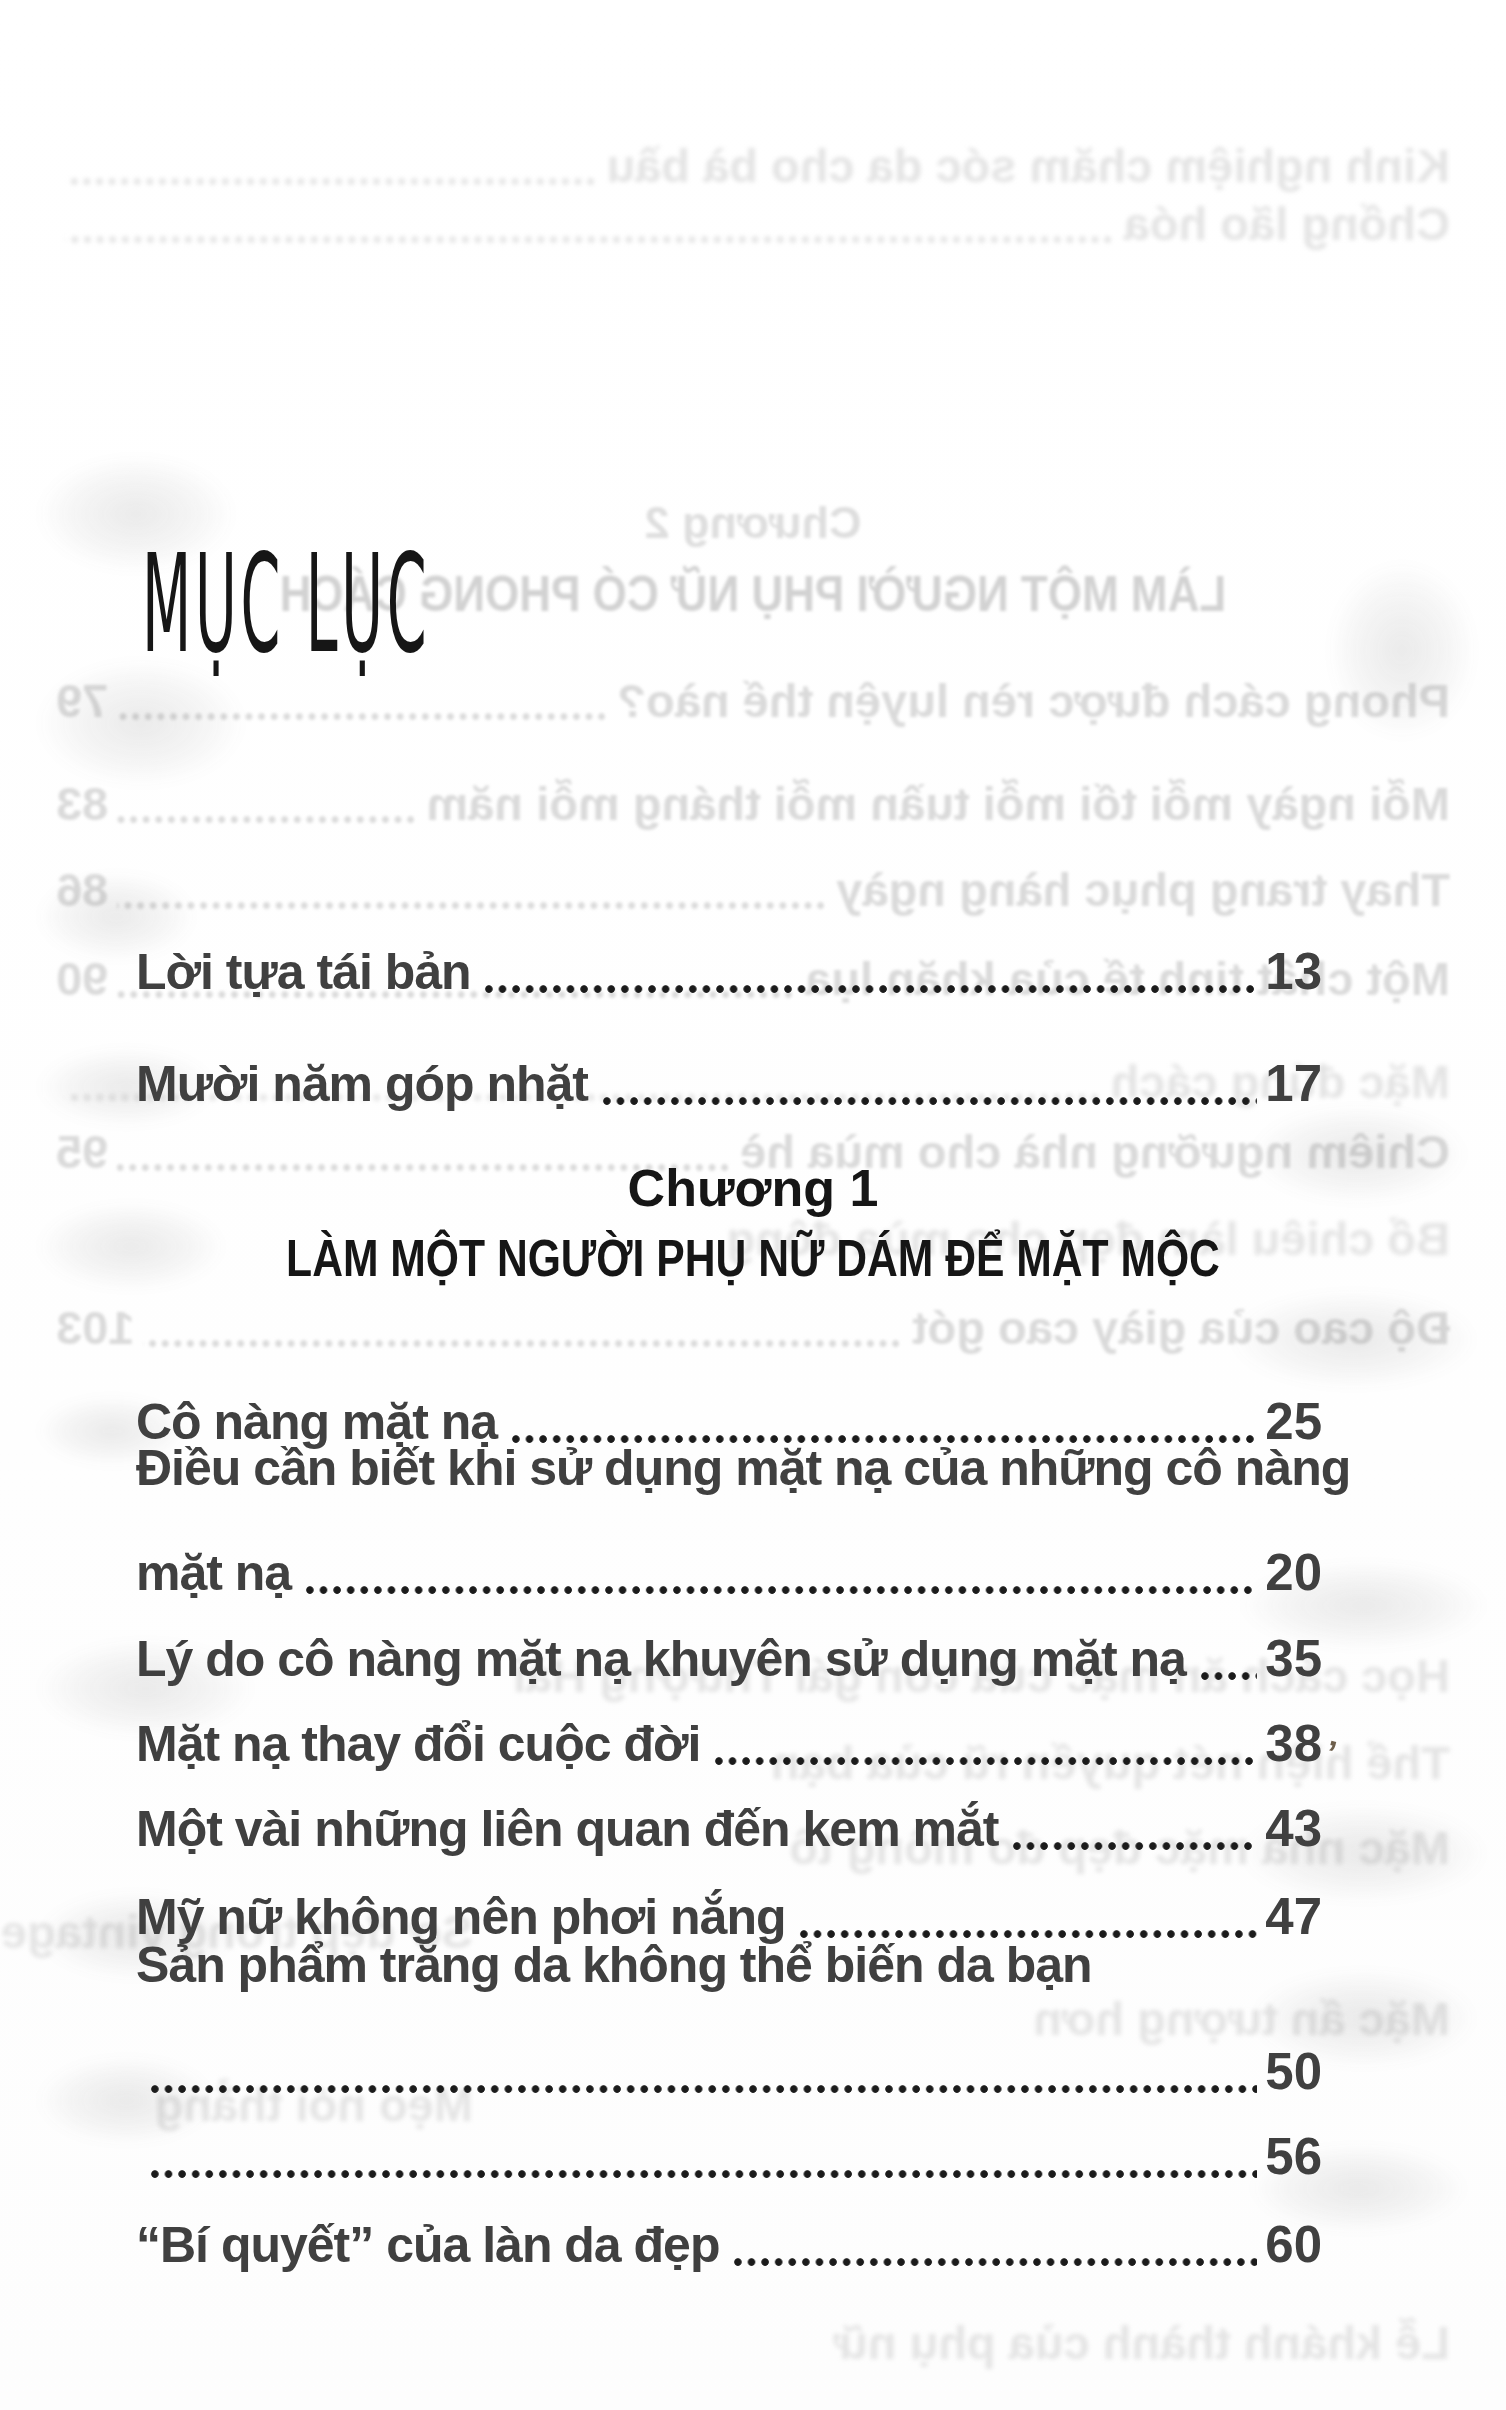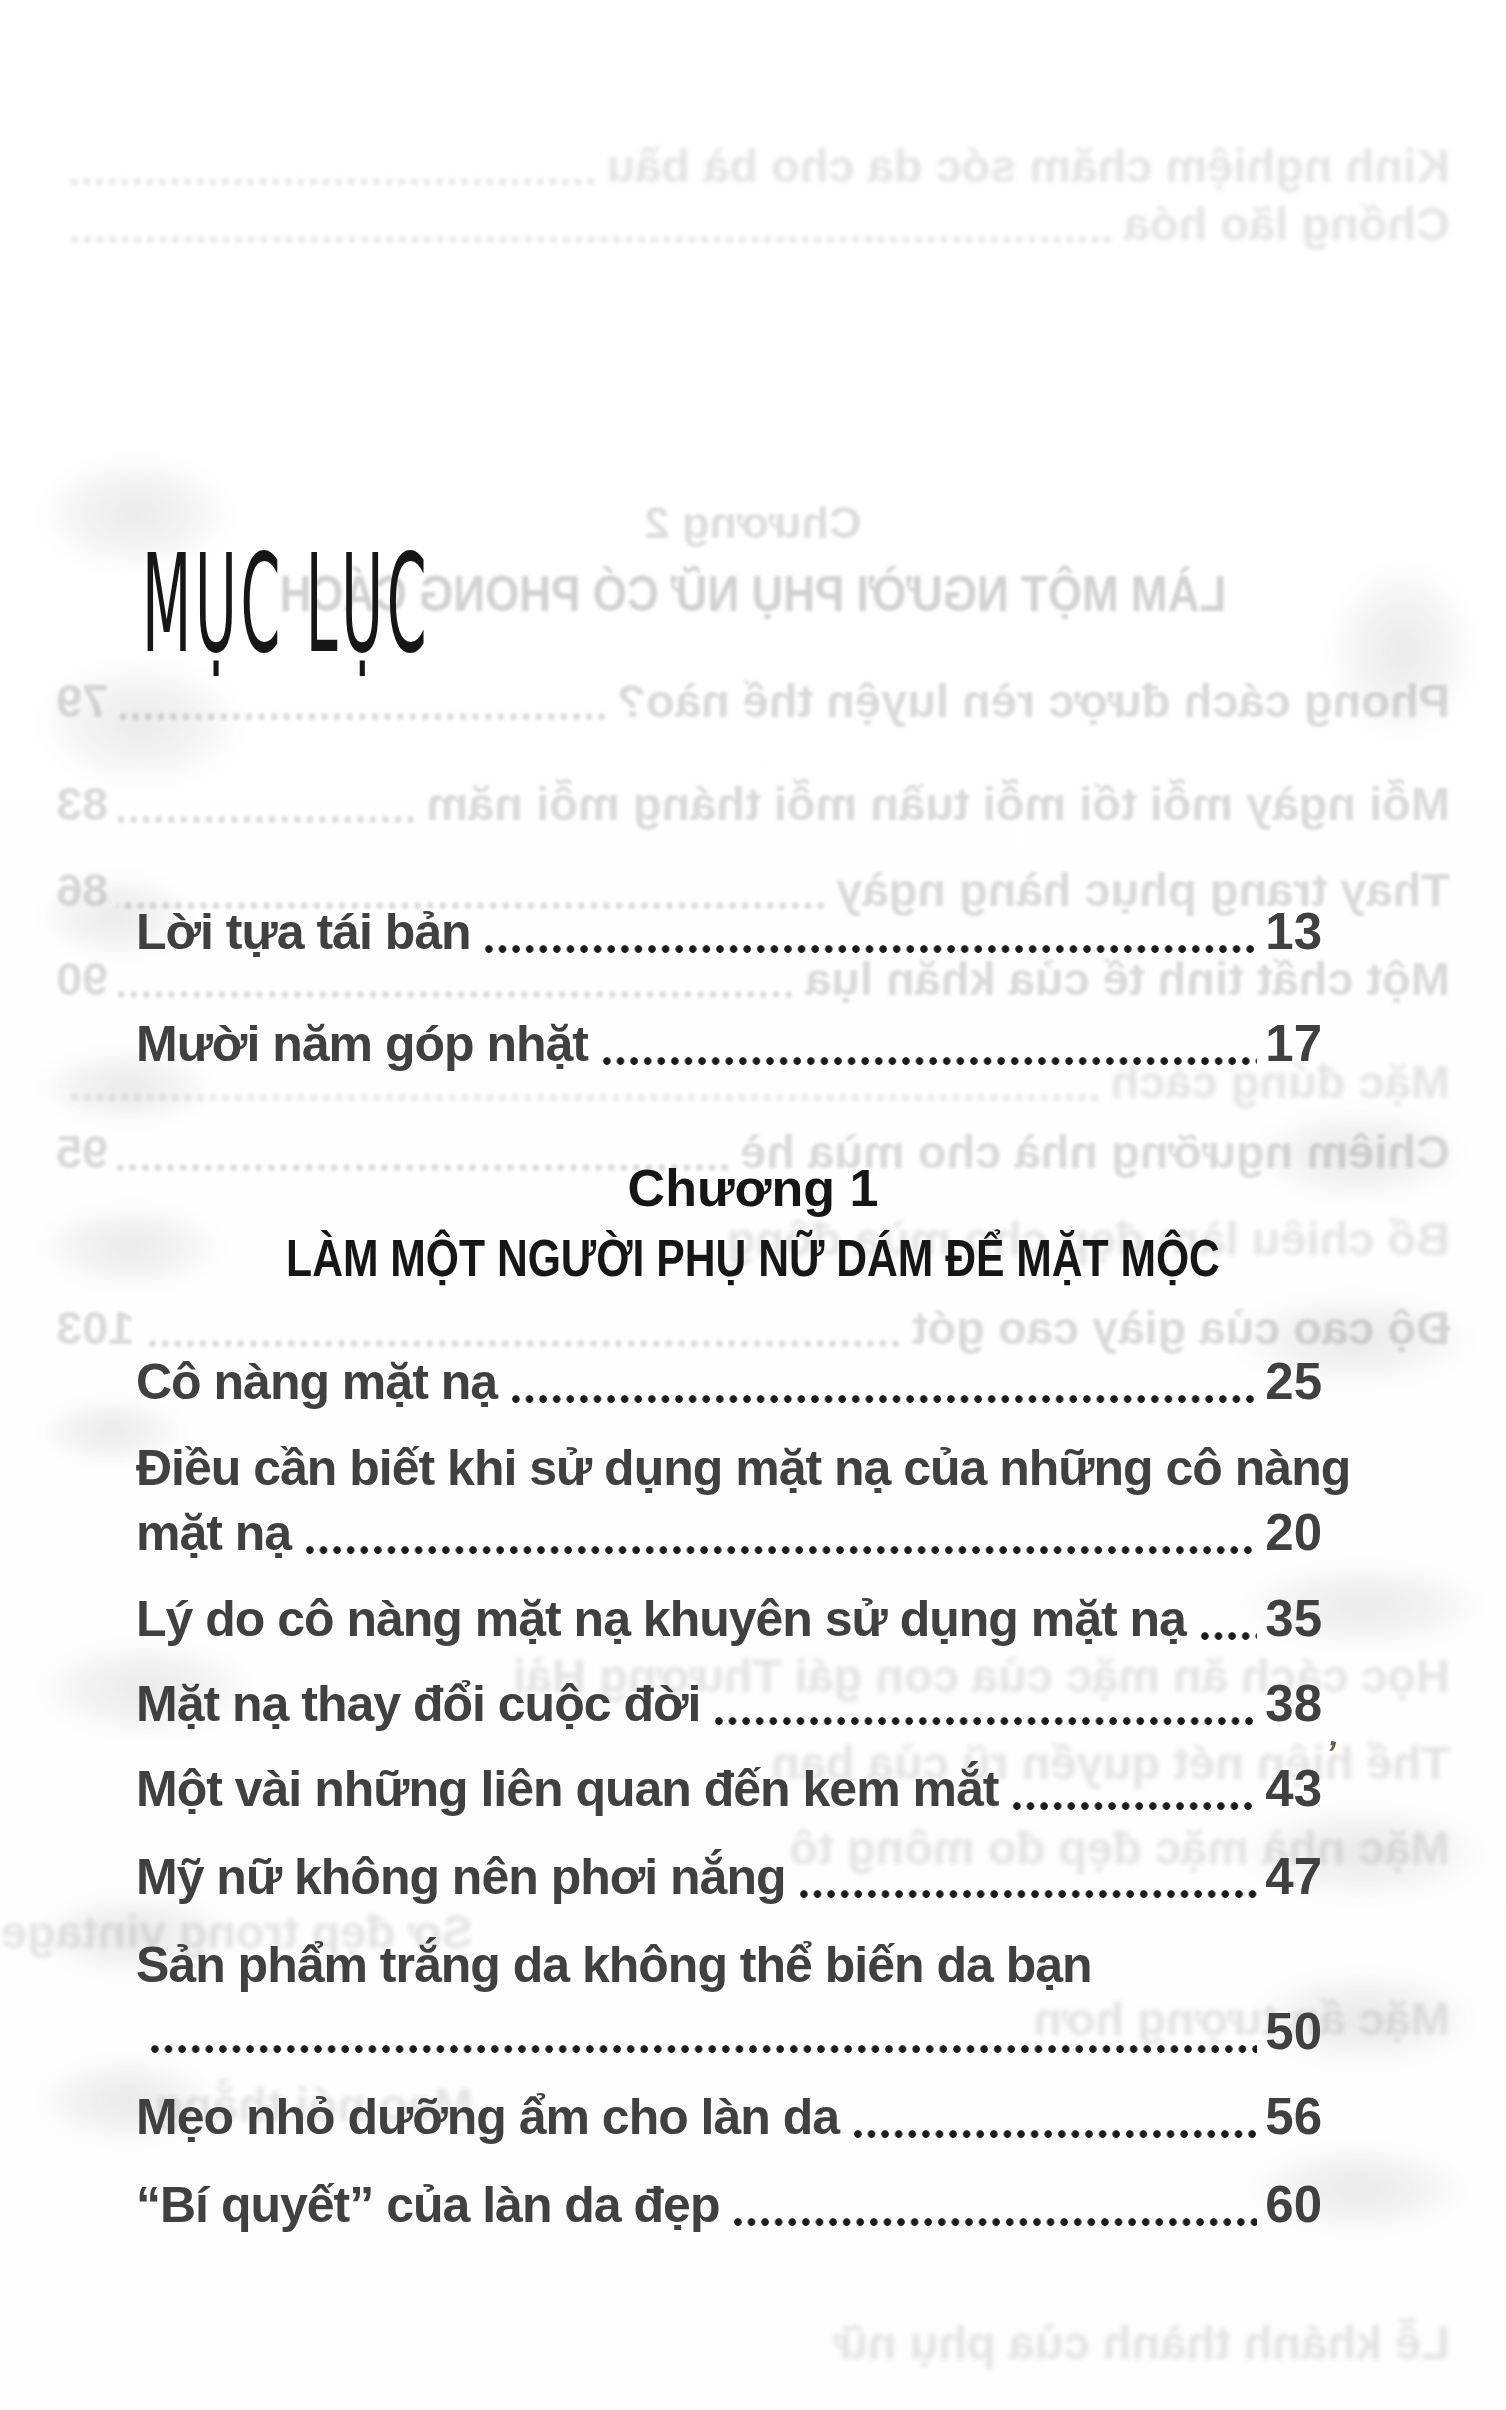--- a/index.html
+++ b/index.html
@@ -31,21 +31,21 @@
     display:flex; align-items:flex-end;
     color:#404040; font-weight:700; font-size:50px;
     letter-spacing:-1px; line-height:1.2; white-space:nowrap;
   }
   .tr .lbl { flex:0 0 auto; }
   .tr .dots {
     flex:1 1 auto; height:9.7px; margin:0 7.8px 8.7px 13.6px;
     background-image:radial-gradient(circle at 4.9px 4.9px, #1b1b1b 3.3px, rgba(0,0,0,0) 4.1px);
     background-size:13.6px 9.7px; background-repeat:repeat-x;
   }
-  .tr .num { flex:0 0 auto; font-size:51px; letter-spacing:0; }
+  .tr .num { flex:0 0 auto; font-size:51px; letter-spacing:0;margin-top:40px; }
 
   
   .chap-kicker {
     position:absolute; left:0; right:0; text-align:center;
     color:#161616; font-weight:700; font-size:52px; line-height:1.2;
   }
   .chap-title {
     position:absolute; left:0; right:0; text-align:center;
     color:#161616; font-weight:700; font-size:52px; line-height:1.3;
     white-space:nowrap;
@@ -236,21 +236,20 @@
   <span class="num">47</span>
 </div>
 <div class="tr" style="top:1935px">
   <span class="lbl">Sản phẩm trắng da không thể biến da bạn</span>
 </div>
 <div class="tr" style="top:2001px">
   <span class="dots"></span>
   <span class="num">50</span>
 </div>
 <div class="tr" style="top:2086px">
-  <span class="lbl">Mẹo nhỏ dưỡng ẩm cho làn da</span>
   <span class="dots"></span>
   <span class="num">56</span>
 </div>
 <div class="tr" style="top:2174px">
   <span class="lbl">“Bí quyết” của làn da đẹp</span>
   <span class="dots"></span>
   <span class="num">60</span>
 </div>
 
 <span class="tick">ʼ</span>

